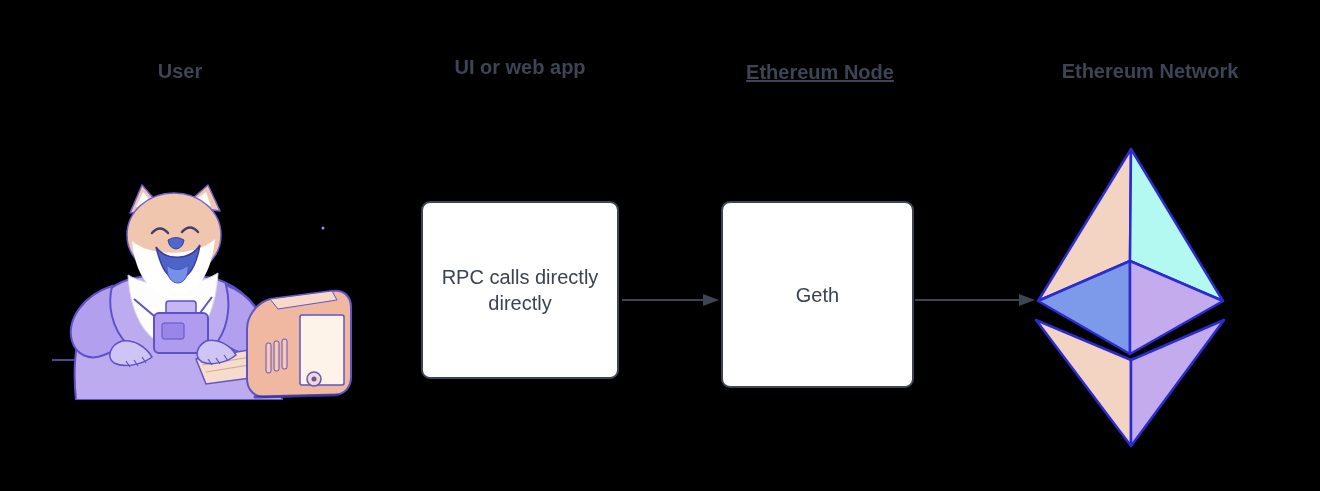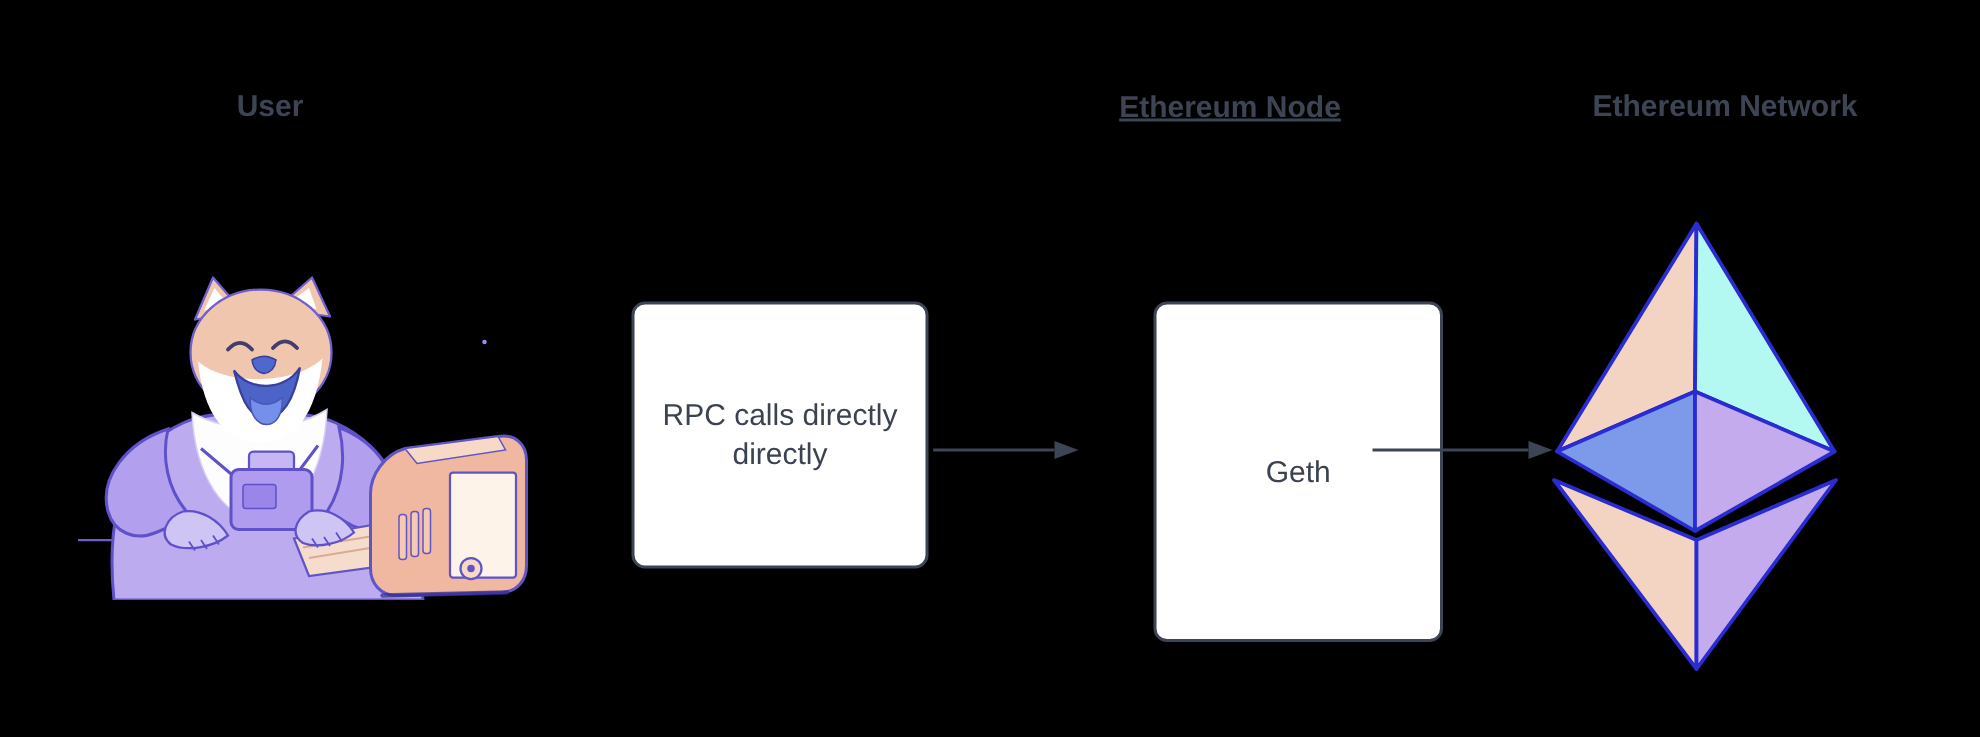--- a/index.html
+++ b/index.html
@@ -42,32 +42,33 @@
     display: flex;
     flex-direction: column;
     align-items: center;
     justify-content: center;
     color: var(--box-text);
     font-size: 20px;
     line-height: 26px;
     text-align: center;
   }
   #rpc-box  { left: 421px; top: 201px; width: 198px; height: 178px; }
-  #geth-box { left: 721px; top: 201px; width: 193px; height: 227px; margin-left: 48px; }
+  #geth-box { left: 721px; top: 201px; width: 193px; height: 187px; }
   .overlay-svg { position: absolute; left: 0; top: 0; pointer-events: none; }
   .arrow-line { stroke: var(--arrow-color); stroke-width: 2; fill: none; }
   .arrow-head { fill: var(--arrow-color); stroke: none; }
   .eth-shape  { stroke: var(--eth-outline); stroke-width: 2.5; stroke-linejoin: round; }
 </style>
 </head>
 <body>
 
 <div class="canvas">
 
   <div class="col-label" style="left:180px; top:58px;">User</div>
+  <div class="col-label" style="left:520px; top:54px;">UI or web app</div>
   <div class="col-label" style="left:820px; top:59px;text-decoration:underline;">Ethereum Node</div>
   <div class="col-label" style="left:1150px; top:58px;text-align:right;">Ethereum Network</div>
 
   <svg class="overlay-svg" style="left:50px; top:183px;" width="310" height="217" viewBox="0 0 310 217">
 
     <path d="M 2,177 L 52,177" stroke="#6a5cc9" stroke-width="1.5"></path>
 
     <g>
       <path d="M 26,217 C 20,158 34,116 72,99 C 94,89 152,89 174,99 C 210,115 228,152 232,217 Z" fill="#bdabf0" stroke="#5f51c9" stroke-width="2"></path>
       <path d="M 62,103 C 34,112 16,136 22,158 C 26,172 40,178 54,172 L 78,162 C 60,144 58,120 62,103 Z" fill="#b2a0ee" stroke="#5f51c9" stroke-width="2"></path>

